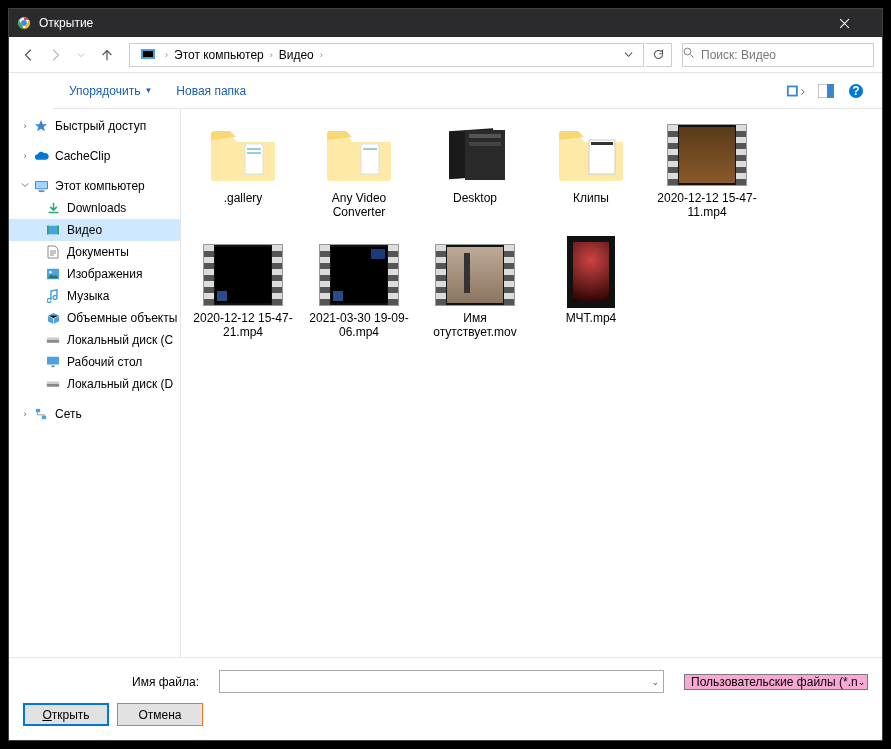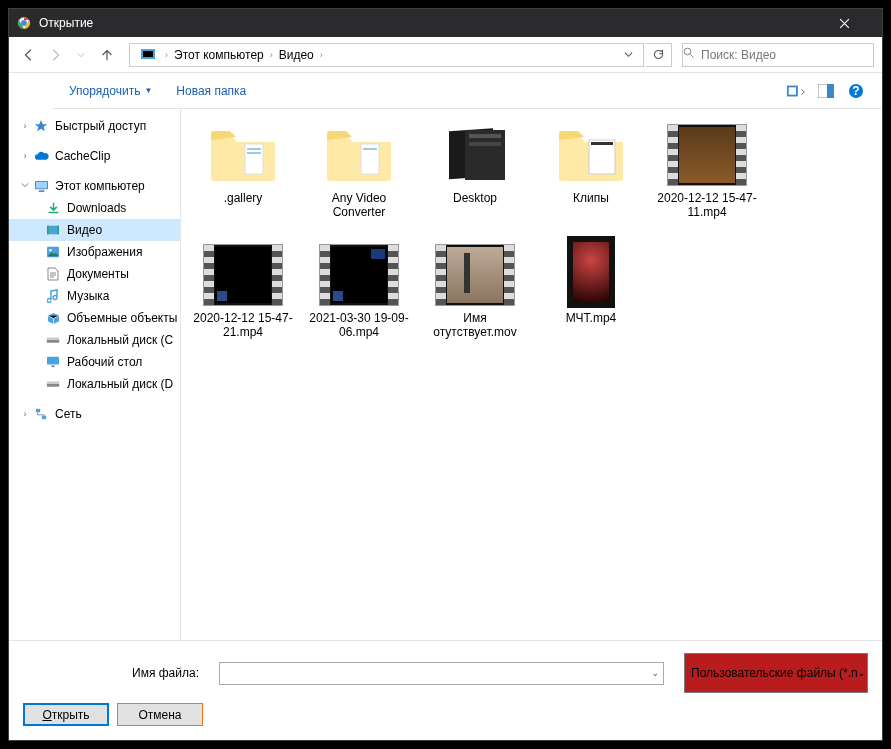--- a/index.html
+++ b/index.html
@@ -42,21 +42,21 @@
 .folder-svg { width: 72px; height: 58px; }
 .video-thumb { width: 94px; height: 62px; background: #111; border: 1px solid #999; position: relative; }
 .video-thumb::before, .video-thumb::after { content:''; position:absolute; top:0; bottom:0; width:10px; background: repeating-linear-gradient(#ddd 0 6px, #555 6px 12px); }
 .video-thumb::before { left:0; } .video-thumb::after { right:0; }
 .video-thumb .frame { position:absolute; left:11px; right:11px; top:2px; bottom:2px; }
 .footer { border-top: 1px solid #e5e5e5; padding: 12px 14px 14px 14px; display: flex; flex-direction: column; gap: 10px; }
 .footer .row1 { display: flex; align-items: center; gap: 20px; }
 .footer .lbl { text-align: right; width: 176px; }
 .footer .fname { flex: 1; height: 23px; border: 1px solid #aaa; padding: 0 4px; display:flex; align-items:center; justify-content:space-between; }
 .footer .fname .caret { font-size: 9px; color:#555; }
-.footer .filter { width: 184px; height: 40px; border: 1px solid #7a7a7a; background: #b91c1c; padding: 0 6px; display:flex; align-items:center; justify-content:space-between; white-space:nowrap; overflow:hidden; }
+.footer .filter { width: 184px; height: 16px; border: 1px solid #7a7a7a; background: #f9a8d4; padding: 0 6px; display:flex; align-items:center; justify-content:space-between; white-space:nowrap; overflow:hidden; }
 .footer .row2 { display: flex; gap: 8px; }
 .footer .btn { width: 86px; height: 23px; border: 1px solid #f97316; background: #e1e1e1; display:flex; align-items:center; justify-content:center; }
 .footer .btn.primary { border: 2px solid #0078d7; }
 .under { text-decoration: underline; }
 </style>
 </head>
 <body>
 
 <div class="window">
   <div class="titlebar">
@@ -208,36 +208,36 @@
             <svg width="14" height="12" viewBox="0 0 16 14">
               <rect x="1" y="2" width="14" height="10" fill="#4aa3df"></rect>
               <rect x="1" y="2" width="2" height="10" fill="#2a6"></rect>
               <rect x="13" y="2" width="2" height="10" fill="#2a6"></rect>
             </svg>
           </span>
           <span>Видео</span>
         </div>
       <div class="side-item sub">
           <span class="icon">
+            <svg width="12" height="14" viewBox="0 0 12 14">
+              <path d="M1 1h7l3 3v9H1z" fill="#fff" stroke="#888"></path>
+              <path d="M3 6h6M3 8h6M3 10h4" stroke="#888"></path>
+            </svg>
+          </span>
+          <span>Документы</span>
+        </div>
+      <div class="side-item sub">
+          <span class="icon">
             <svg width="14" height="12" viewBox="0 0 16 14">
               <rect x="1" y="1" width="14" height="12" fill="#4aa3df" rx="1"></rect>
               <circle cx="5" cy="5" r="1.5" fill="#ffe"></circle>
               <path d="M2 12l4-5 3 3 2-2 4 4H2" fill="#2a7a4a"></path>
             </svg>
           </span>
           <span>Изображения</span>
-        </div>
-      <div class="side-item sub">
-          <span class="icon">
-            <svg width="12" height="14" viewBox="0 0 12 14">
-              <path d="M1 1h7l3 3v9H1z" fill="#fff" stroke="#888"></path>
-              <path d="M3 6h6M3 8h6M3 10h4" stroke="#888"></path>
-            </svg>
-          </span>
-          <span>Документы</span>
         </div>
       <div class="side-item sub">
           <span class="icon">
             <svg width="12" height="14" viewBox="0 0 12 14">
               <path d="M4 12a2 2 0 1 1 0-1V2l6-1v8a2 2 0 1 1 0-1" stroke="#4aa3df" fill="none" stroke-width="1.5"></path>
             </svg>
           </span>
           <span>Музыка</span>
         </div>
       <div class="side-item sub">

